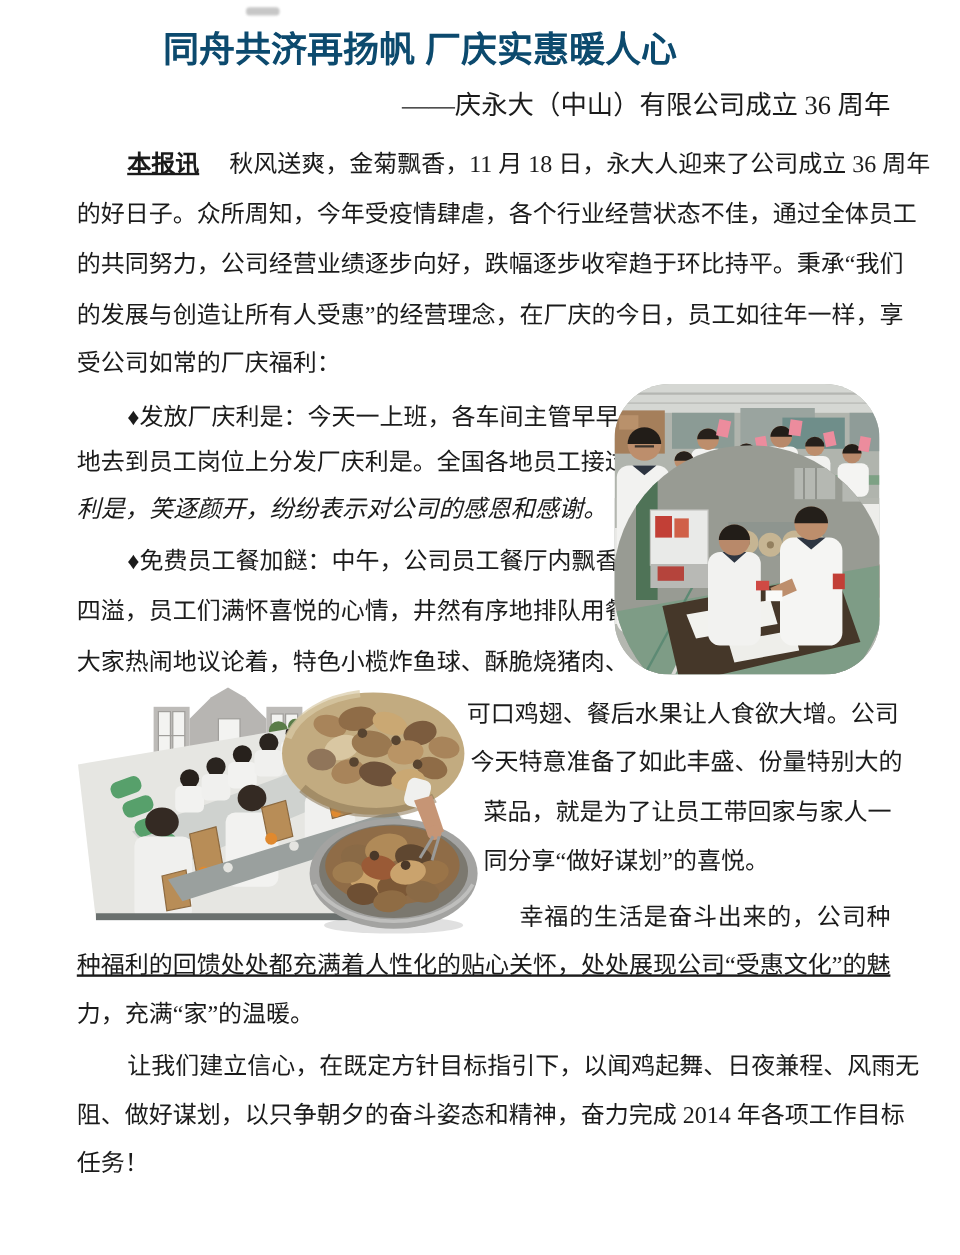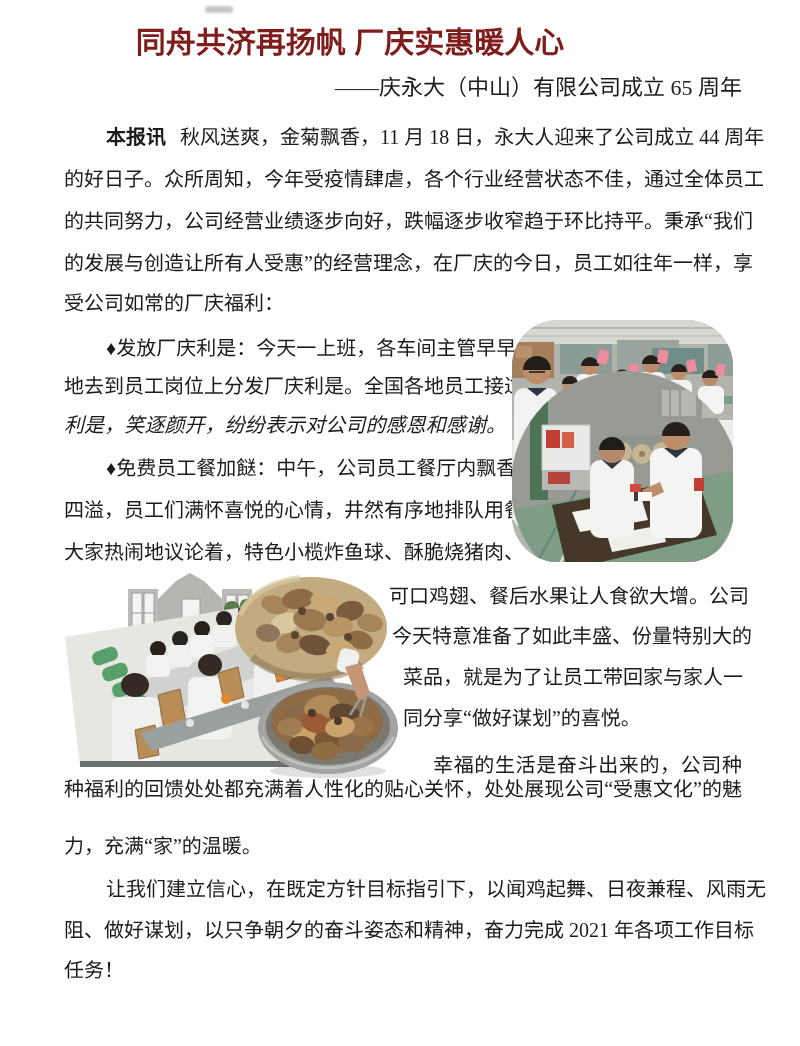--- a/index.html
+++ b/index.html
@@ -6,63 +6,63 @@
   .page{position:relative;width:800px;height:1046px;background:#ffffff;overflow:hidden;
         font-family:"Liberation Serif","DejaVu Serif",serif;color:#1b1b1b;}
   .title{position:absolute;left:0;top:24px;width:700px;text-align:center;
          font-family:"Liberation Sans","DejaVu Sans",sans-serif;font-weight:bold;
          font-size:30px;line-height:38px;letter-spacing:0;}
   .subtitle{position:absolute;top:74px;right:58px;font-size:22px;line-height:28px;white-space:nowrap;}
   .bl{position:absolute;font-size:20px;line-height:26px;white-space:nowrap;
       text-align:justify;text-align-last:justify;}
   .bl.natural{text-align:left;text-align-last:left;}
   .indent{text-indent:42px;}
-  .lead{font-weight:bold;margin-right:14px;}
+  .lead{font-weight:bold;margin-right:25px;text-decoration:underline;}
   .byline{position:absolute;top:991px;right:58px;font-size:19px;line-height:24px;}
   .photo{position:absolute;}
   .photo svg{display:block;width:100%;height:100%;}
   .factory-photo{left:512px;top:320px;width:221px;height:242px;border-radius:46px;overflow:hidden;}
   .left-collage{left:40px;top:565px;width:365px;height:220px;}
   .smudge{position:absolute;left:205px;top:6px;width:28px;height:7px;background:#9b9b9b;
           opacity:.55;border-radius:3px;filter:blur(1px);}
 </style>
 </head>
 <body>
 
 <div class="page">
 
   <div class="smudge"></div>
 
-  <div class="title" style="color:#7f1d1d;">同舟共济再扬帆 厂庆实惠暖人心</div>
-  <div class="subtitle">——庆永大（中山）有限公司成立 65 周年</div>
-
-  <div class="bl indent" style="left:64px;top:124px;width:678px;"><span class="lead">本报讯</span><span>秋风送爽，金菊飘香，11 月 18 日，永大人迎来了公司成立 44 周年</span></div>
+  <div class="title" style="color:#0c4a6e;">同舟共济再扬帆 厂庆实惠暖人心</div>
+  <div class="subtitle">——庆永大（中山）有限公司成立 36 周年</div>
+
+  <div class="bl indent" style="left:64px;top:124px;width:678px;"><span class="lead">本报讯</span><span>秋风送爽，金菊飘香，11 月 18 日，永大人迎来了公司成立 36 周年</span></div>
   <div class="bl" style="left:64px;top:166px;width:678px;">的好日子。众所周知，今年受疫情肆虐，各个行业经营状态不佳，通过全体员工</div>
   <div class="bl" style="left:64px;top:208px;width:678px;">的共同努力，公司经营业绩逐步向好，跌幅逐步收窄趋于环比持平。秉承“我们</div>
   <div class="bl" style="left:64px;top:250px;width:678px;">的发展与创造让所有人受惠”的经营理念，在厂庆的今日，员工如往年一样，享</div>
   <div class="bl natural" style="left:64px;top:292px;width:678px;font-family:Liberation Mono, monospace;">受公司如常的厂庆福利：</div>
 
   <div class="bl indent" style="left:64px;top:335px;width:442px;">♦发放厂庆利是：今天一上班，各车间主管早早</div>
   <div class="bl" style="left:64px;top:373px;width:442px;">地去到员工岗位上分发厂庆利是。全国各地员工接过</div>
   <div class="bl" style="left:64px;top:412px;width:442px;font-style:italic;">利是，笑逐颜开，纷纷表示对公司的感恩和感谢。</div>
 
   <div class="bl indent" style="left:64px;top:455px;width:442px;">♦免费员工餐加餸：中午，公司员工餐厅内飘香</div>
   <div class="bl" style="left:64px;top:497px;width:448px;">四溢，员工们满怀喜悦的心情，井然有序地排队用餐，</div>
   <div class="bl" style="left:64px;top:539px;width:442px;">大家热闹地议论着，特色小榄炸鱼球、酥脆烧猪肉、</div>
   <div class="bl" style="left:389px;top:583px;width:353px;">可口鸡翅、餐后水果让人食欲大增。公司</div>
   <div class="bl" style="left:392px;top:623px;width:350px;">今天特意准备了如此丰盛、份量特别大的</div>
   <div class="bl" style="left:403px;top:664px;width:337px;">菜品，就是为了让员工带回家与家人一</div>
   <div class="bl natural" style="left:403px;top:705px;width:300px;">同分享“做好谋划”的喜悦。</div>
 
   <div class="bl" style="left:433px;top:752px;width:309px;">幸福的生活是奋斗出来的，公司种</div>
-  <div class="bl" style="left:64px;top:776px;width:678px;">种福利的回馈处处都充满着人性化的贴心关怀，处处展现公司“受惠文化”的魅</div>
+  <div class="bl" style="left:64px;top:792px;width:678px;text-decoration:underline;">种福利的回馈处处都充满着人性化的贴心关怀，处处展现公司“受惠文化”的魅</div>
   <div class="bl natural" style="left:64px;top:833px;width:678px;text-align:center;">力，充满“家”的温暖。</div>
 
   <div class="bl indent" style="left:64px;top:876px;width:678px;">让我们建立信心，在既定方针目标指引下，以闻鸡起舞、日夜兼程、风雨无</div>
-  <div class="bl" style="left:64px;top:917px;width:678px;">阻、做好谋划，以只争朝夕的奋斗姿态和精神，奋力完成 2021 年各项工作目标</div>
+  <div class="bl" style="left:64px;top:917px;width:678px;">阻、做好谋划，以只争朝夕的奋斗姿态和精神，奋力完成 2014 年各项工作目标</div>
   <div class="bl natural" style="left:64px;top:957px;width:678px;text-align:center;">任务！</div>
 
 
   <div class="photo factory-photo">
     <svg viewBox="0 0 221 242">
       <rect width="221" height="242" fill="#b0b4ad"></rect>
       <rect width="221" height="24" fill="#d5d7d3"></rect>
       <line x1="0" y1="8" x2="221" y2="8" stroke="#b4b6b2" stroke-width="2"></line>
       <line x1="0" y1="16" x2="221" y2="16" stroke="#bfc1bd" stroke-width="1.5"></line>
       <rect x="0" y="22" width="42" height="36" fill="#a57f5b"></rect>

